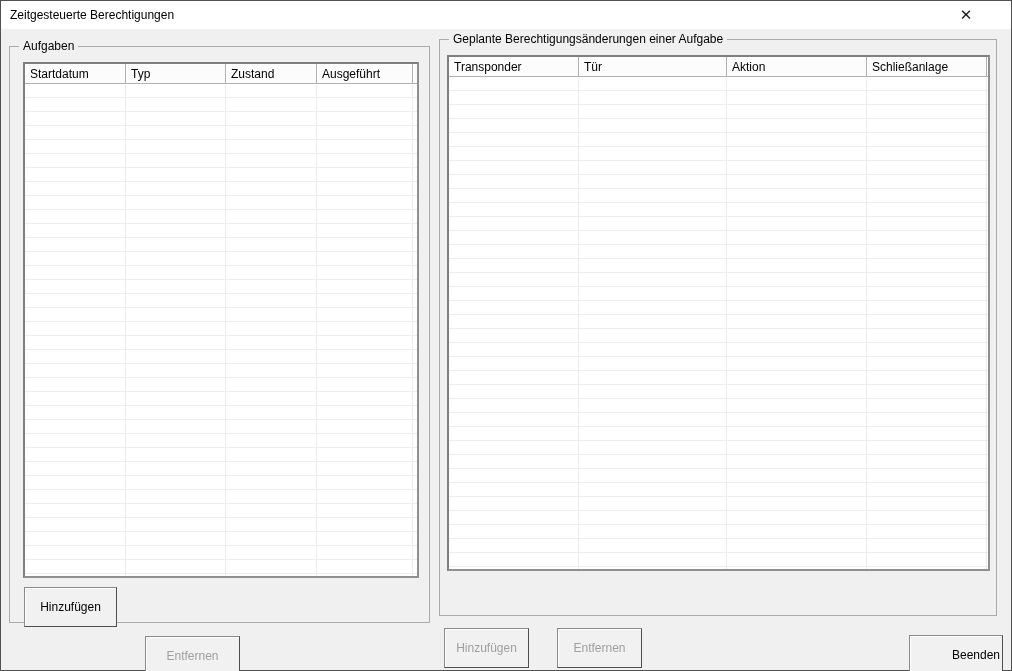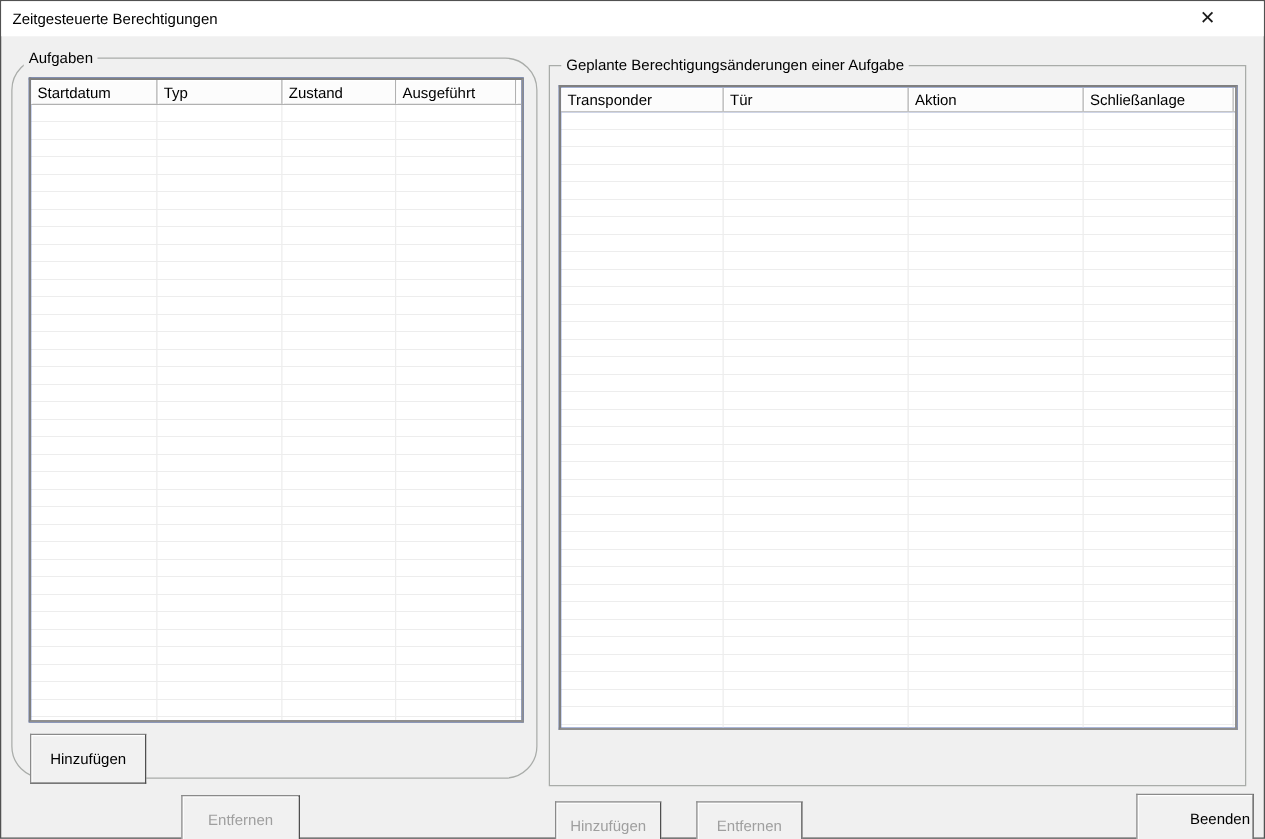--- a/index.html
+++ b/index.html
@@ -47,26 +47,26 @@
     border: 1px solid #a9aca9;
   }
   .group-label {
     position: absolute;
     top: -8px; left: 9px;
     background: #f0f0f0;
     padding: 0 4px;
     line-height: 15px;
     white-space: nowrap;
   }
-  #group-left  { left: 8px;   top: 45px; width: 421px; height: 577px; border-radius: 26px; }
-  #group-right { left: 438px; top: 51px; width: 558px; height: 577px; }
+  #group-left  { left: 8px;   top: 45px; width: 421px; height: 577px; }
+  #group-right { left: 438px; top: 38px; width: 558px; height: 577px; }
   
   .listview {
     position: absolute;
-    background: #1d4ed8;
+    background: #fef9c3;
     border: 2px solid;
     border-color: #7f7f7f #8f8f8f #8f8f8f #7f7f7f;
   }
   #lv-left  { left: 13px; top: 15px; width: 396px; height: 516px; }
   #lv-right { left: 7px;  top: 15px; width: 543px; height: 516px; }
   .lv-header {
     display: flex;
     height: 20px;
     background: #fcfcfc;
     border-bottom: 1px solid #b1b1b1;

